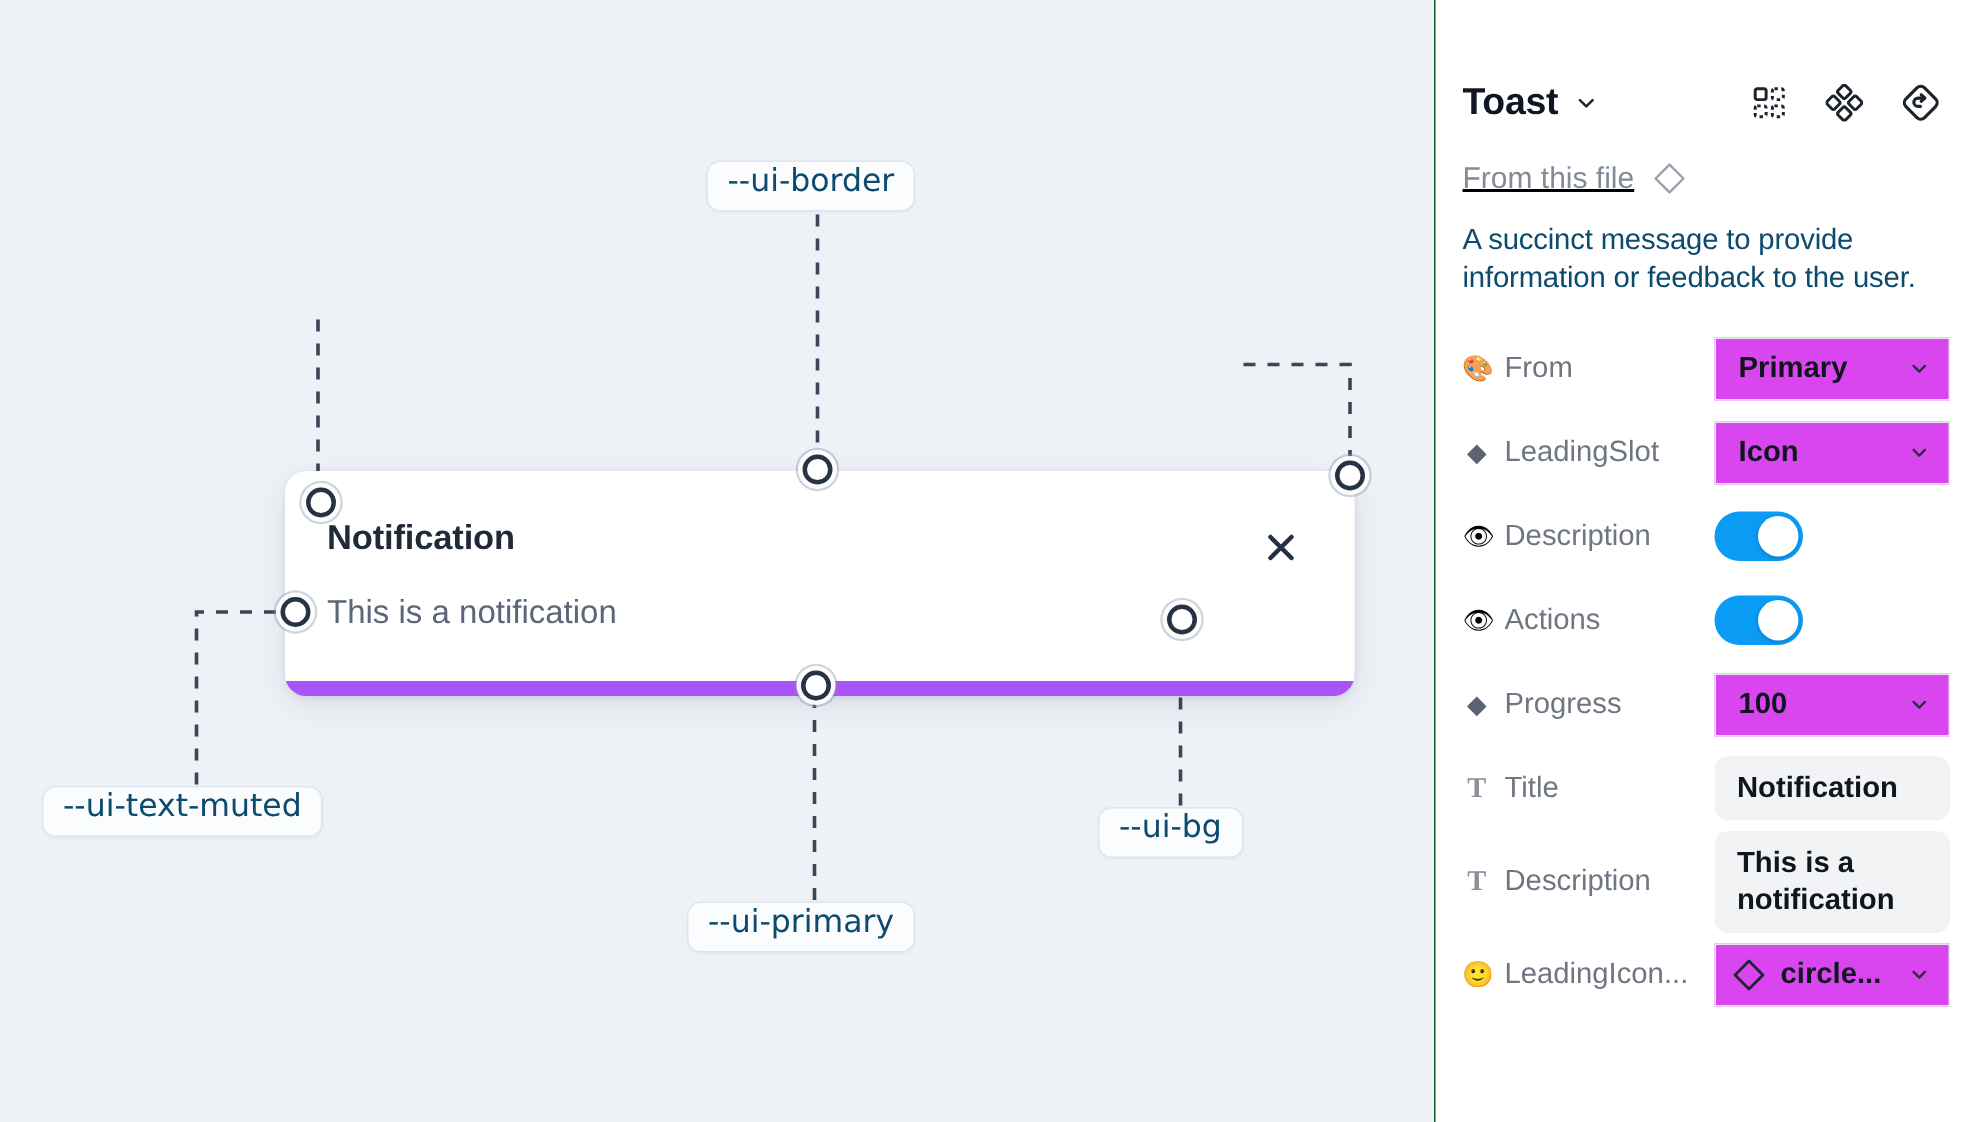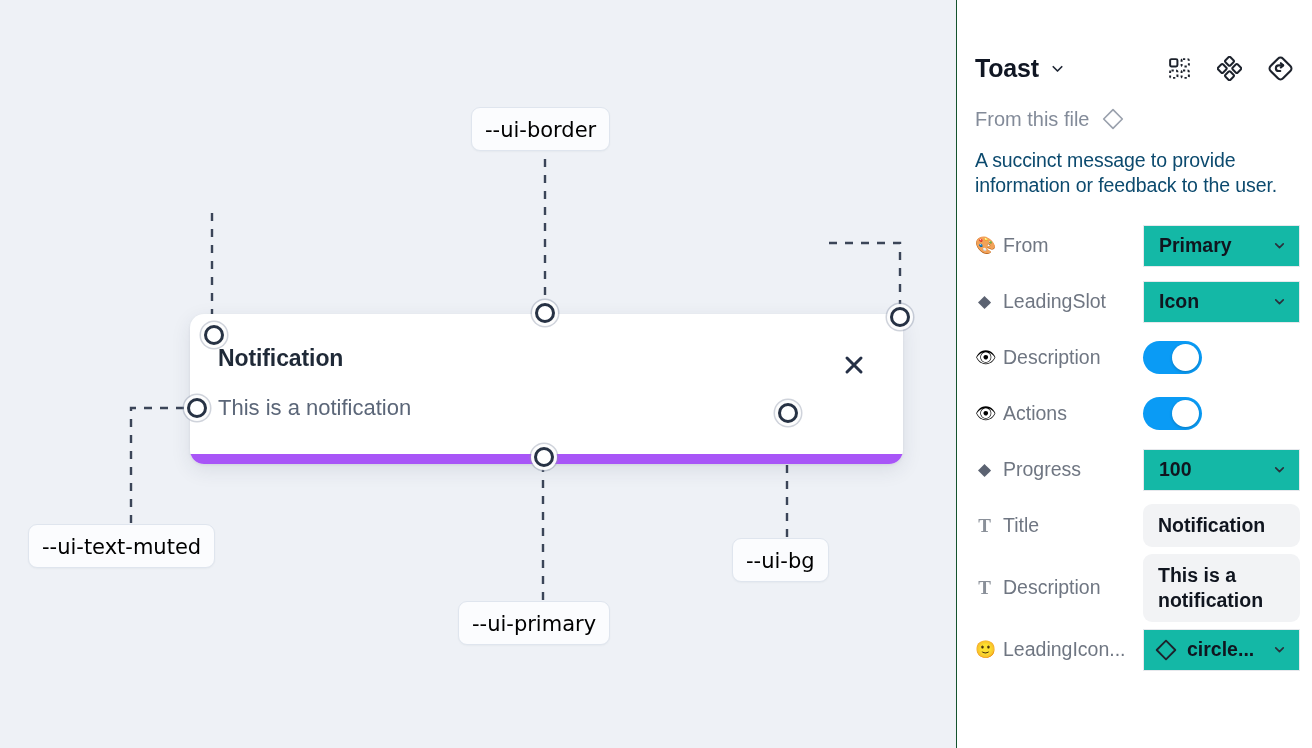--- a/index.html
+++ b/index.html
@@ -50,24 +50,24 @@
     width: 100%; height: 10px;
     background: #a855f7;
   }
 
   
   .token {
     position: absolute;
     background: #fbfcfe;
     border: 1.6px solid #dfe5ee;
     border-radius: 9px;
-    padding: 10px 13px 8px 13px;
+    padding: 0 13px 8px 13px;
     font-family: "DejaVu Sans", sans-serif;
     font-size: 21px;
-    color: #000000;
+    color: #0c4a6e;
     white-space: nowrap;
     line-height: 1.15;
     box-shadow: 0 1px 2px rgba(30,40,60,.04);
   }
 
   
   .marker {
     position: absolute;
     width: 20px; height: 20px;
     border-radius: 50%;
@@ -92,21 +92,21 @@
   .panel-title {
     font-size: 25px; font-weight: 700; color: #101623;
     letter-spacing: -0.2px;
   }
   .title-caret { margin-left: 10px; display:flex; align-items:center; cursor: pointer; }
   .header-icons { margin-left: auto; display: flex; align-items: center; gap: 25px; }
   .hicon { display: flex; align-items: center; justify-content: center; cursor: pointer; }
 
   .from-file {
     display: flex; align-items: center; gap: 11px;
-    margin-top: 8px; margin-bottom: 16px;
+    margin-top: 8px; margin-bottom: 16px; text-decoration: underline;
   }
   .from-file-label { font-size: 20px; color: #838b99; }
 
   .panel-desc {
     font-size: 19.5px; line-height: 1.28; color: #0c4a6e;
     margin-bottom: 20px; letter-spacing: -0.1px;
   }
 
   .prop-row {
     display: flex; align-items: center;
@@ -122,21 +122,21 @@
     font-size: 19px; color: #8a9099;
   }
   .prop-label {
     font-size: 19.5px; color: #6f7682;
     white-space: nowrap; overflow: hidden; text-overflow: ellipsis;
   }
   .prop-right { flex: 1; display: flex; justify-content: flex-start; }
 
   .select-field {
     width: 157px;
-    background: #14b8a6;
+    background: #d946ef;
     border: 1.5px solid #e6e8ec;
     border-radius: 0;
     height: 42px;
     display: flex; align-items: center;
     padding: 0 12px 0 15px;
     font-size: 19.5px; font-weight: 700; color: #10151f;
     cursor: pointer;
     gap: 8px;
   }
   .select-field .sv { flex: 1; overflow: hidden; white-space: nowrap; text-overflow: ellipsis; }

